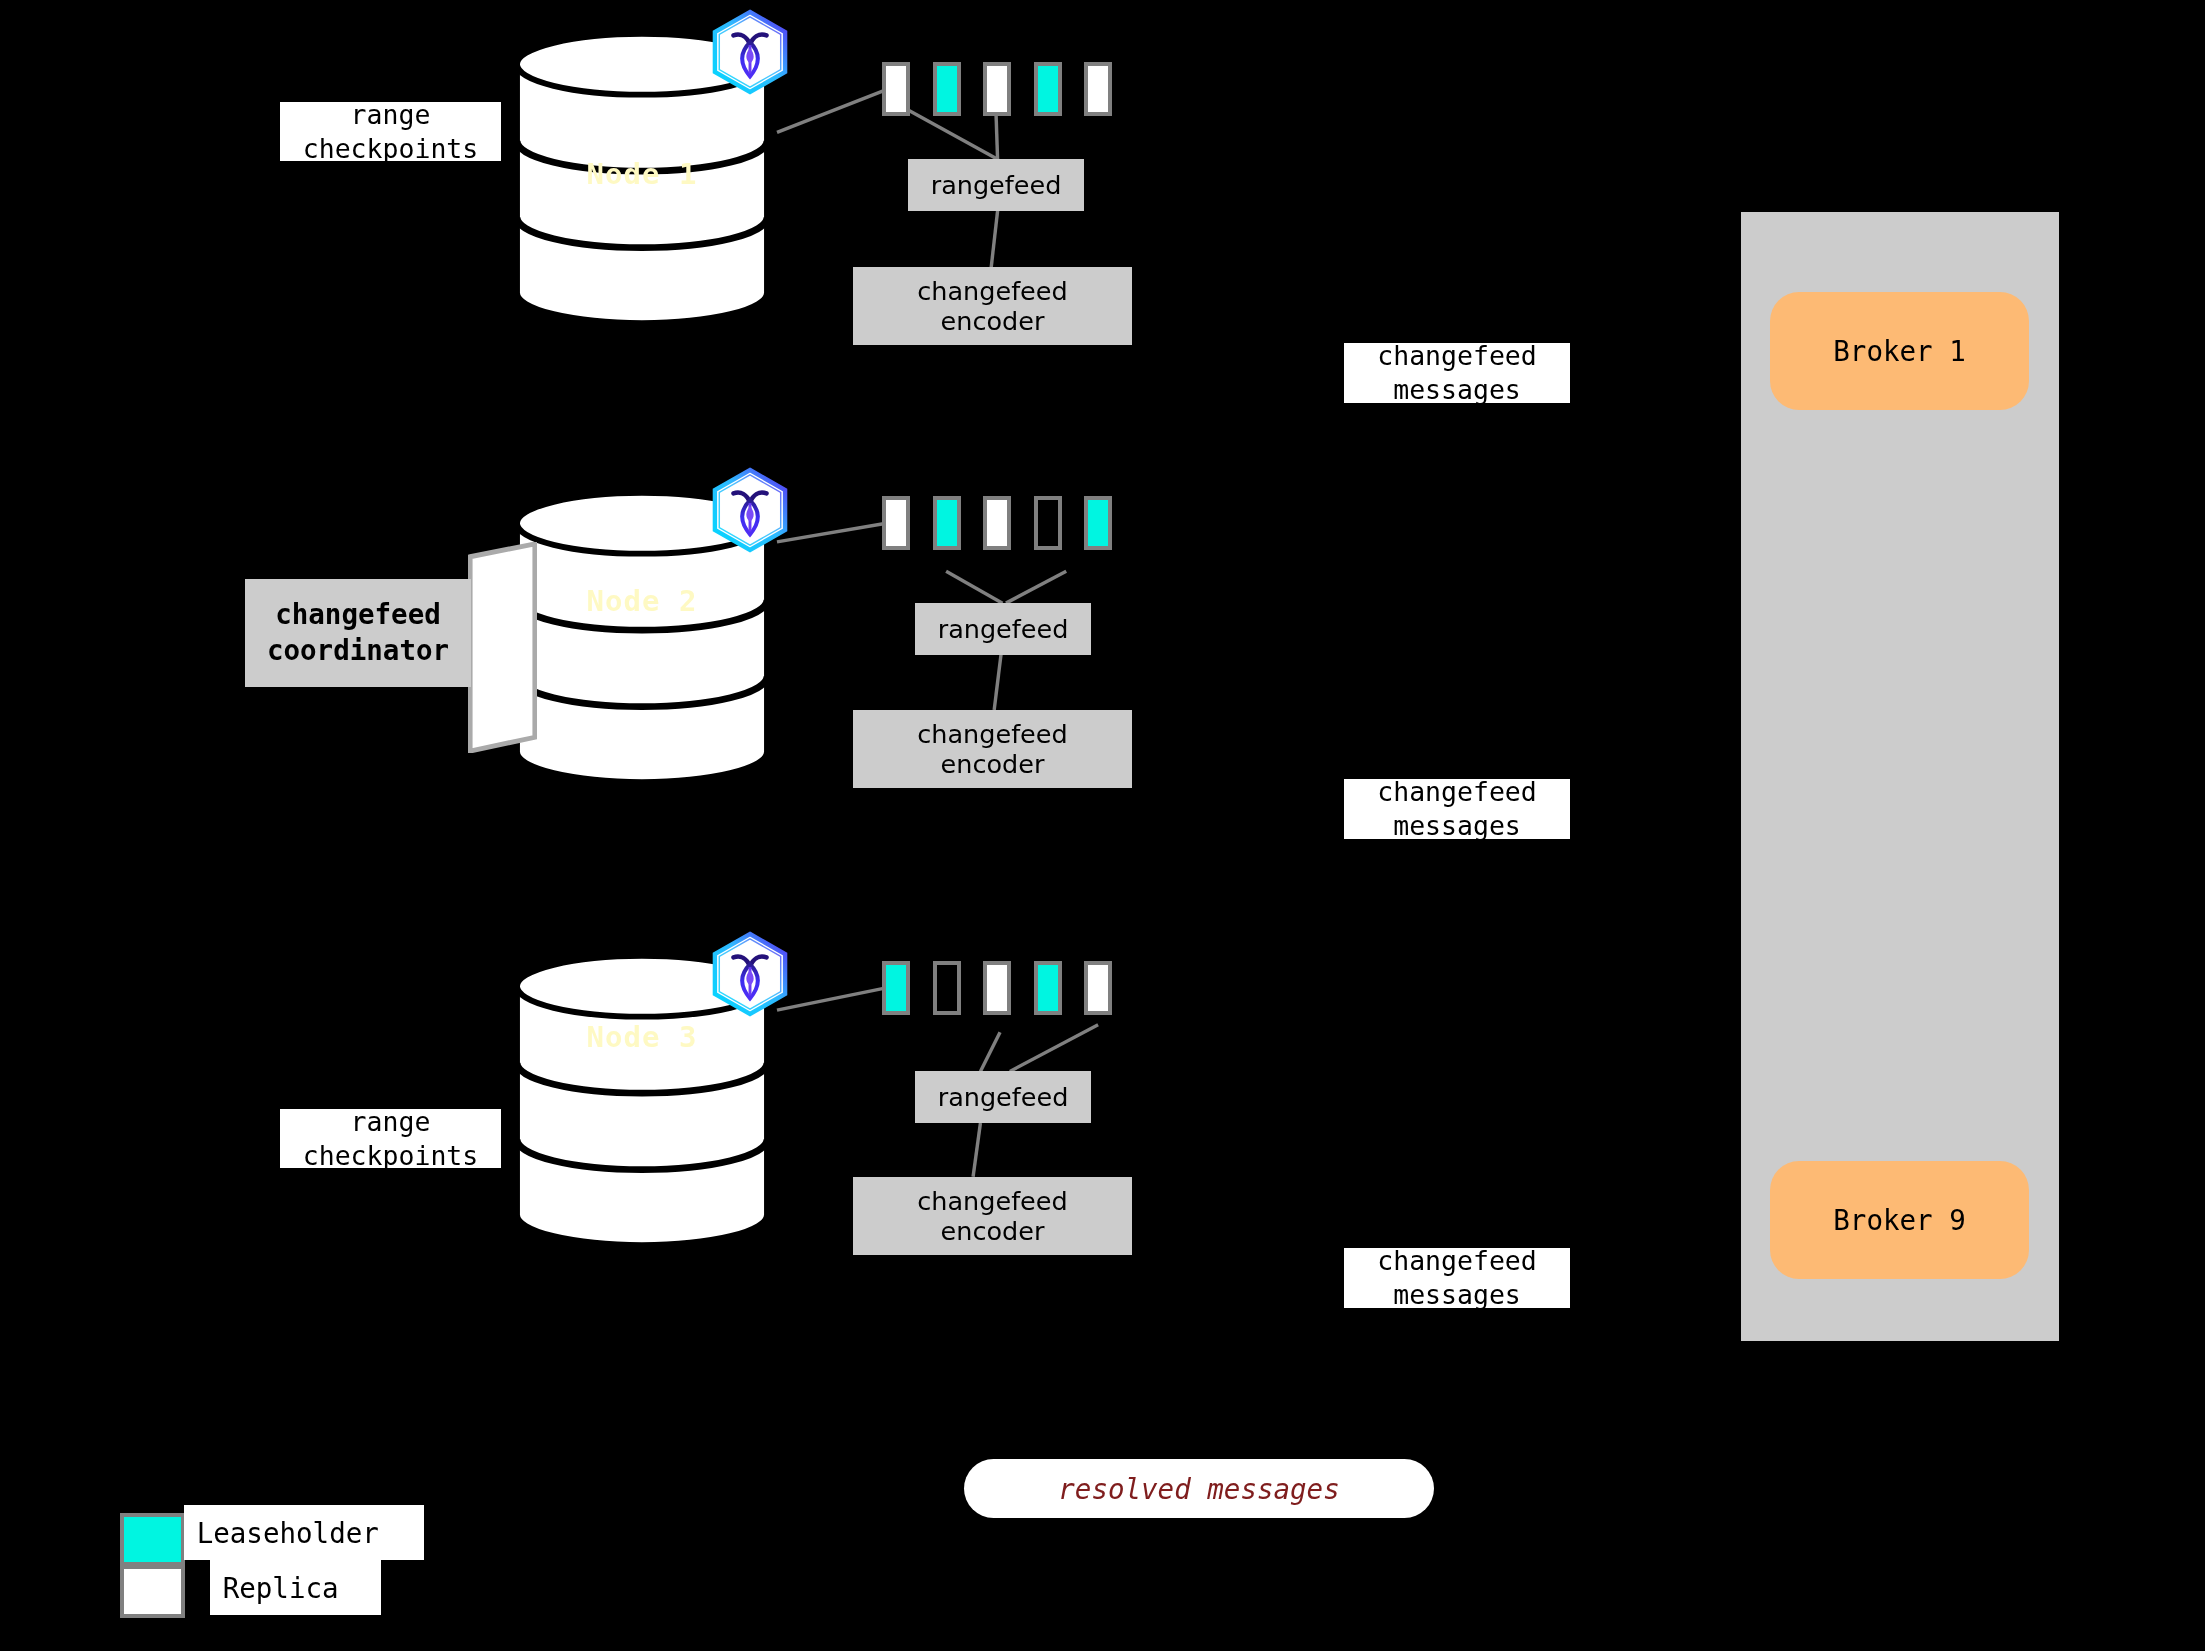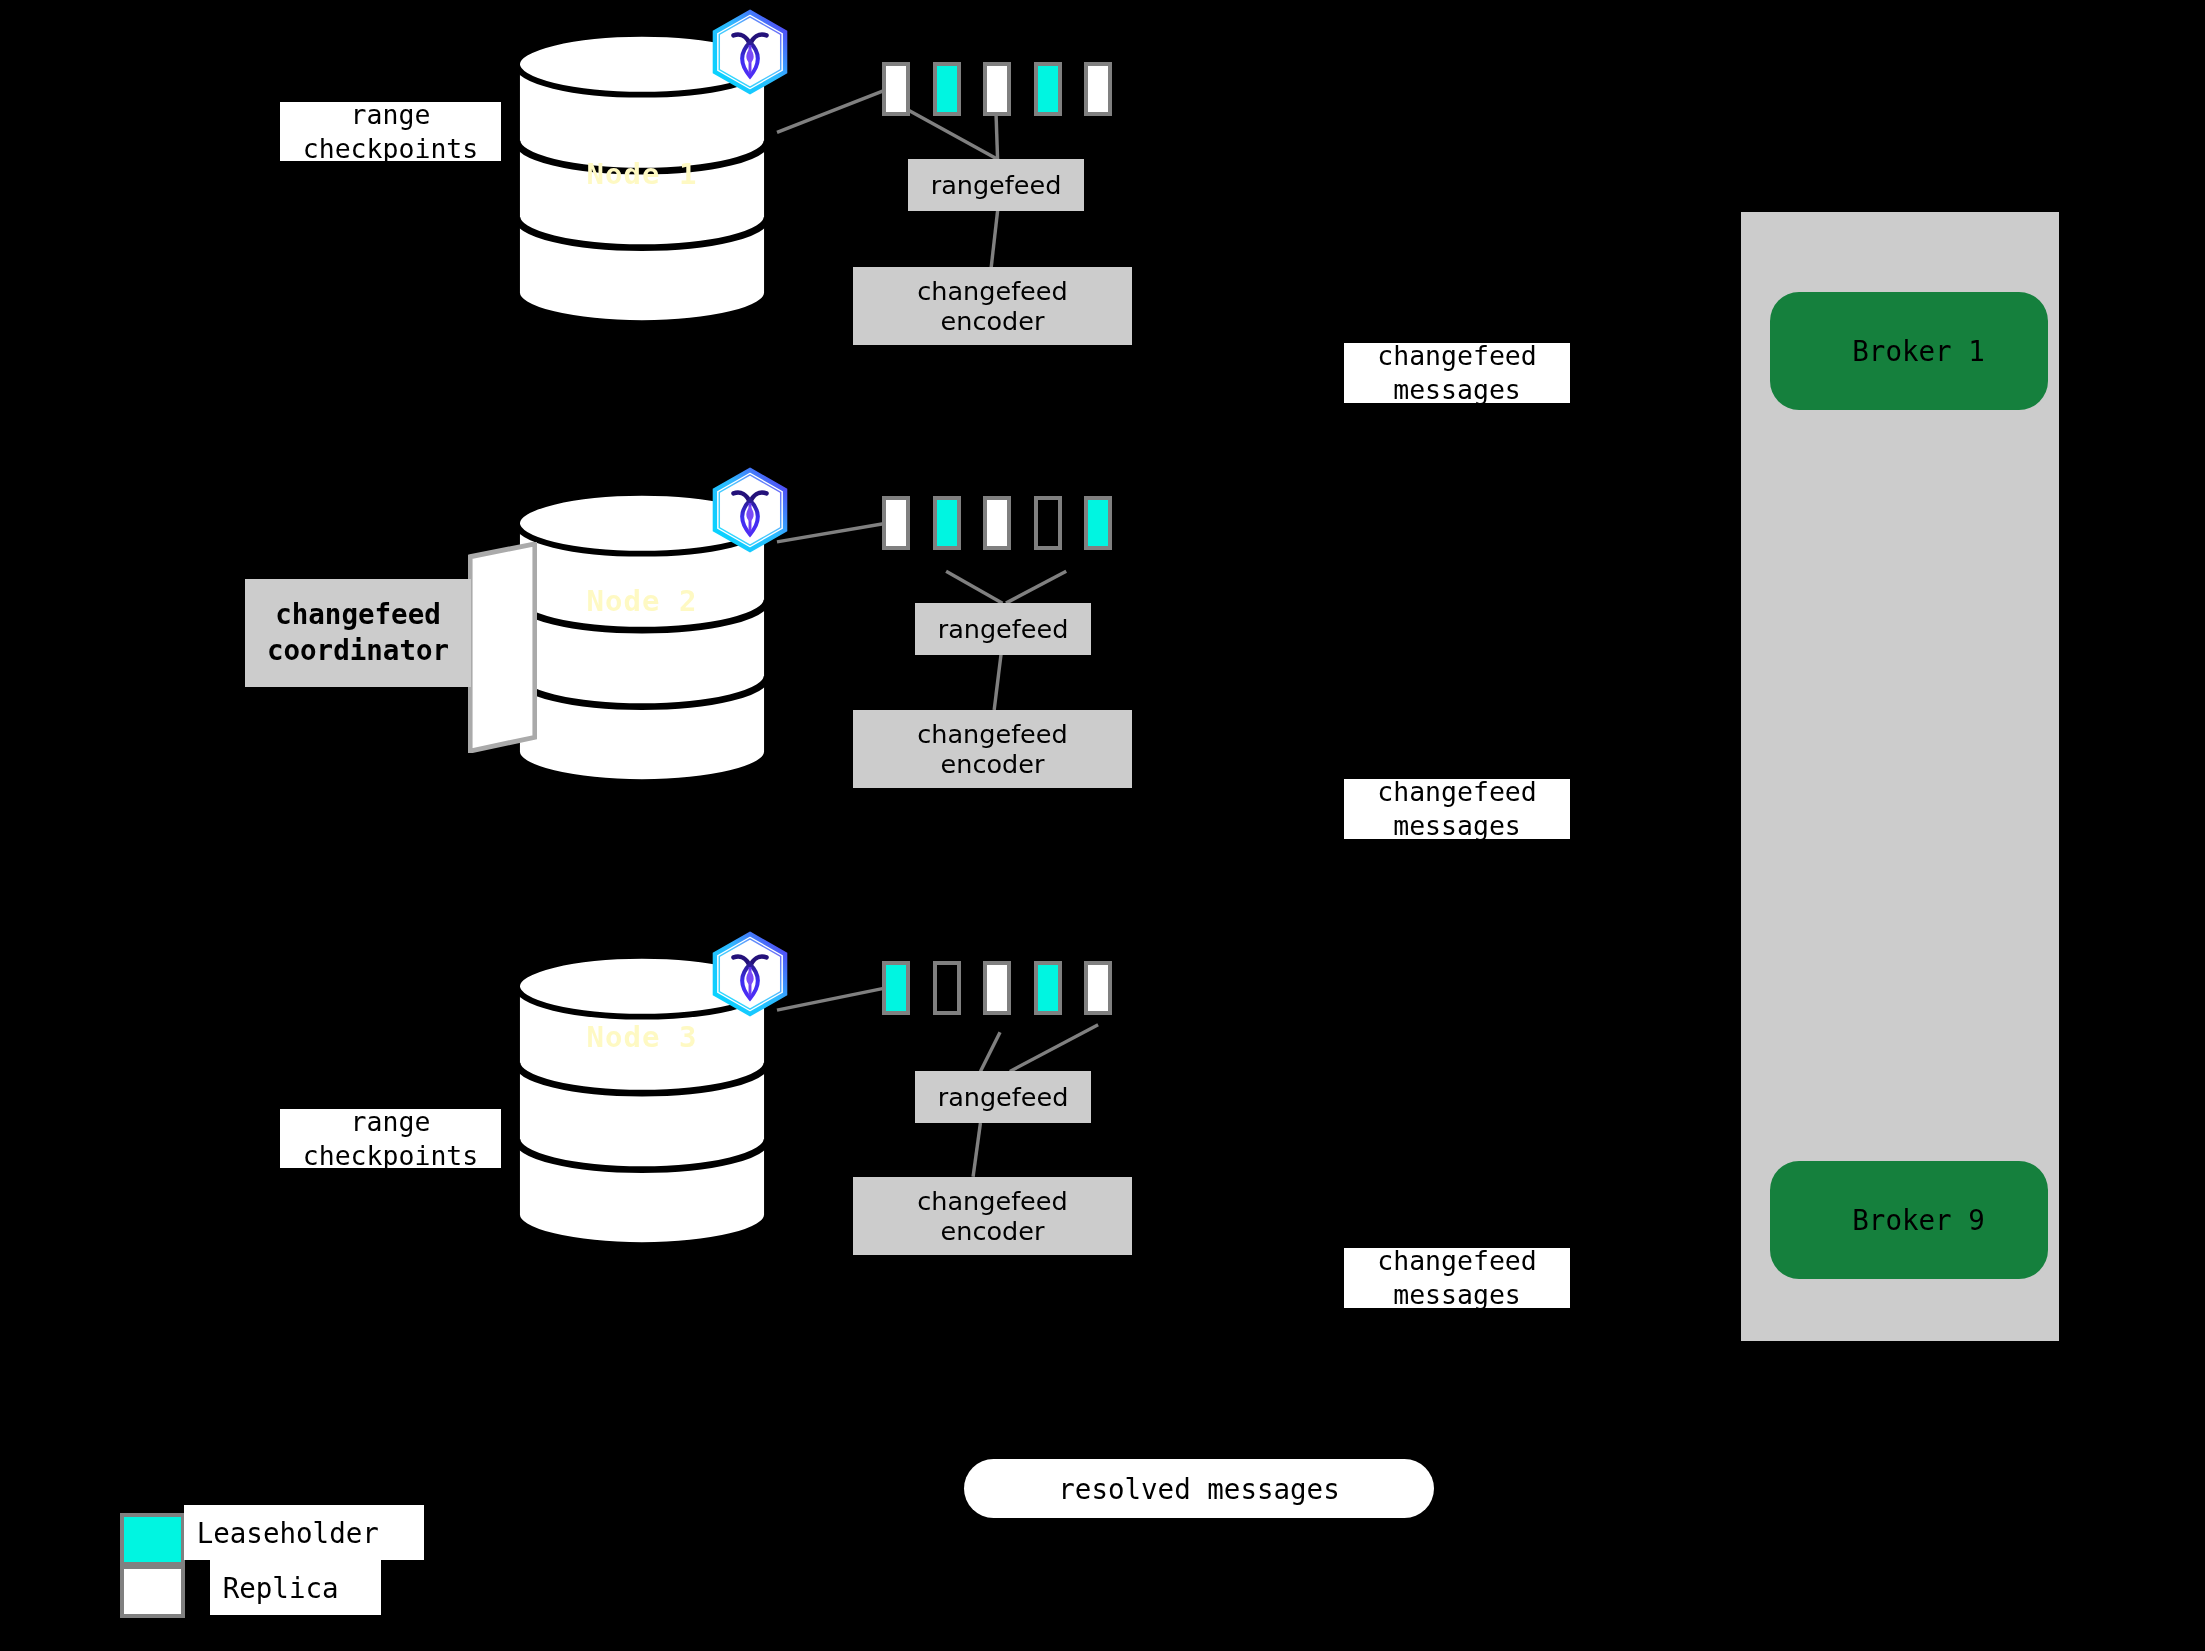--- a/index.html
+++ b/index.html
@@ -118,42 +118,42 @@
   }
   #kafka-logo-box .kafka-word {
     font-family: "DejaVu Sans", sans-serif;
     font-weight: bold;
     font-size: 37px;
     color: #111111;
     letter-spacing: -0.5px;
   }
   .broker {
     position: absolute;
-    background: #15803d;
+    background: #fdba74;
     border-radius: 29px;
     color: #000000;
     font-family: "DejaVu Sans Mono", monospace;
     font-size: 27.5px;
     display: flex;
     align-items: center;
     justify-content: center;
-    padding-left: 19px;
   }
 
   
   #resolved-pill {
     position: absolute;
     background: #ffffff;
     border-radius: 98px;
-    color: #000000;
+    color: #7f1d1d;
     font-family: "DejaVu Sans Mono", monospace;
     font-size: 27.5px;
     display: flex;
     align-items: center;
     justify-content: center;
+    font-style: italic;
   }
 
   
   .legend-swatch {
     position: absolute;
     width: 65px;
     height: 53px;
     border: 4.4px solid #808080;
     box-sizing: border-box;
   }

